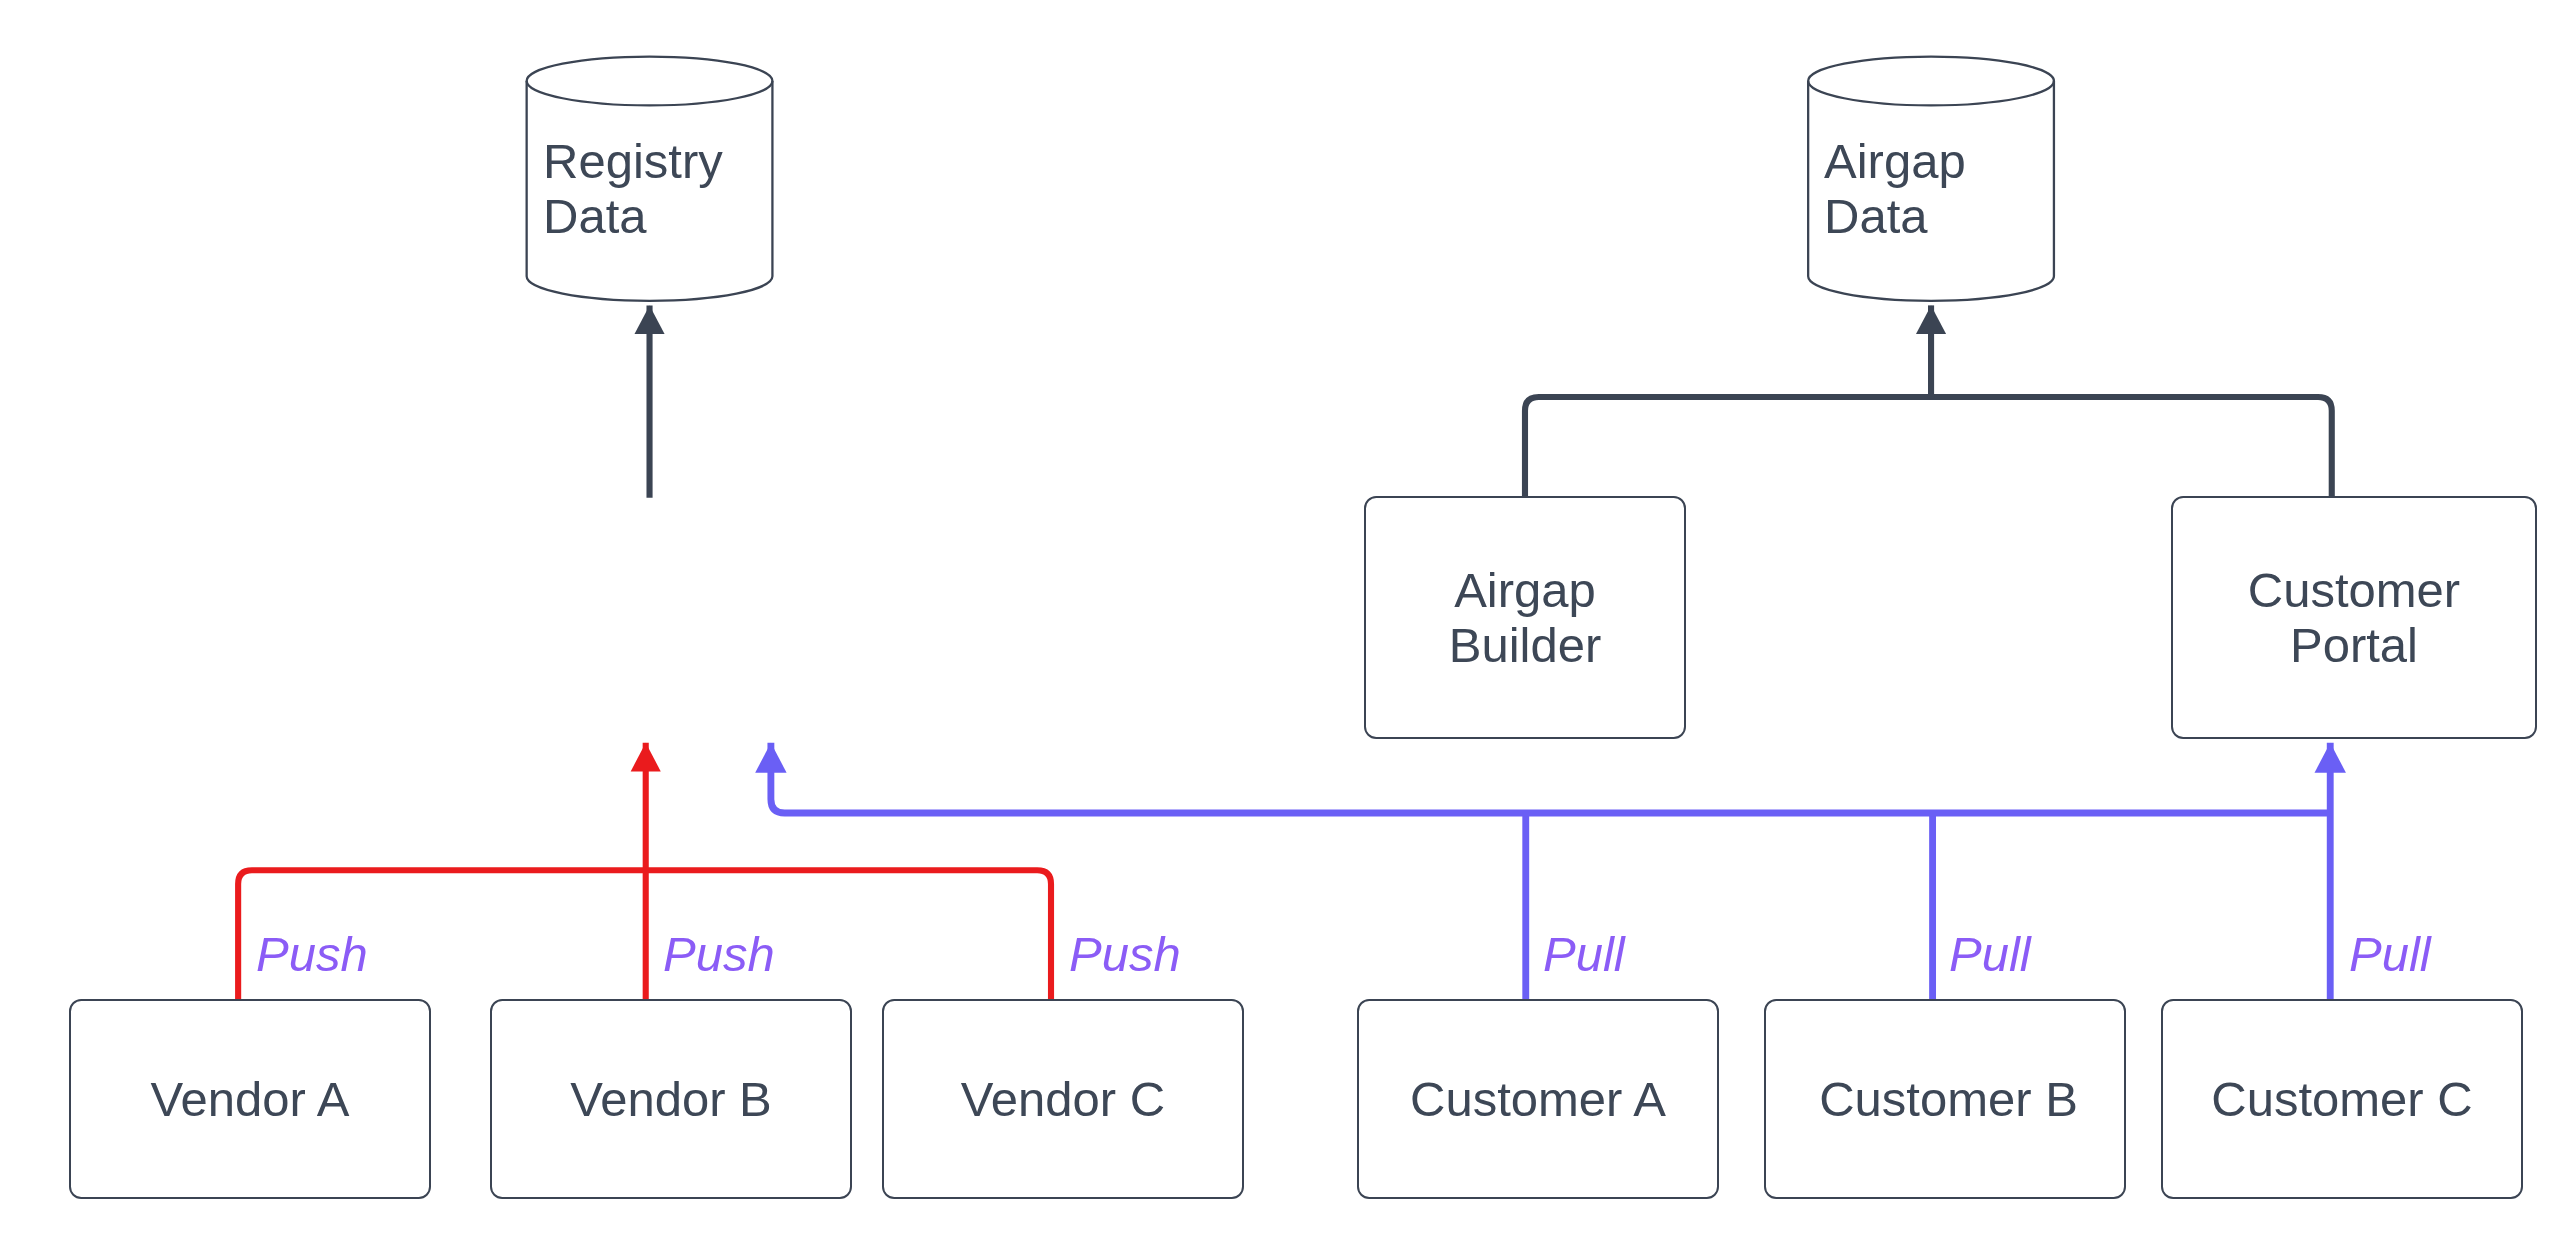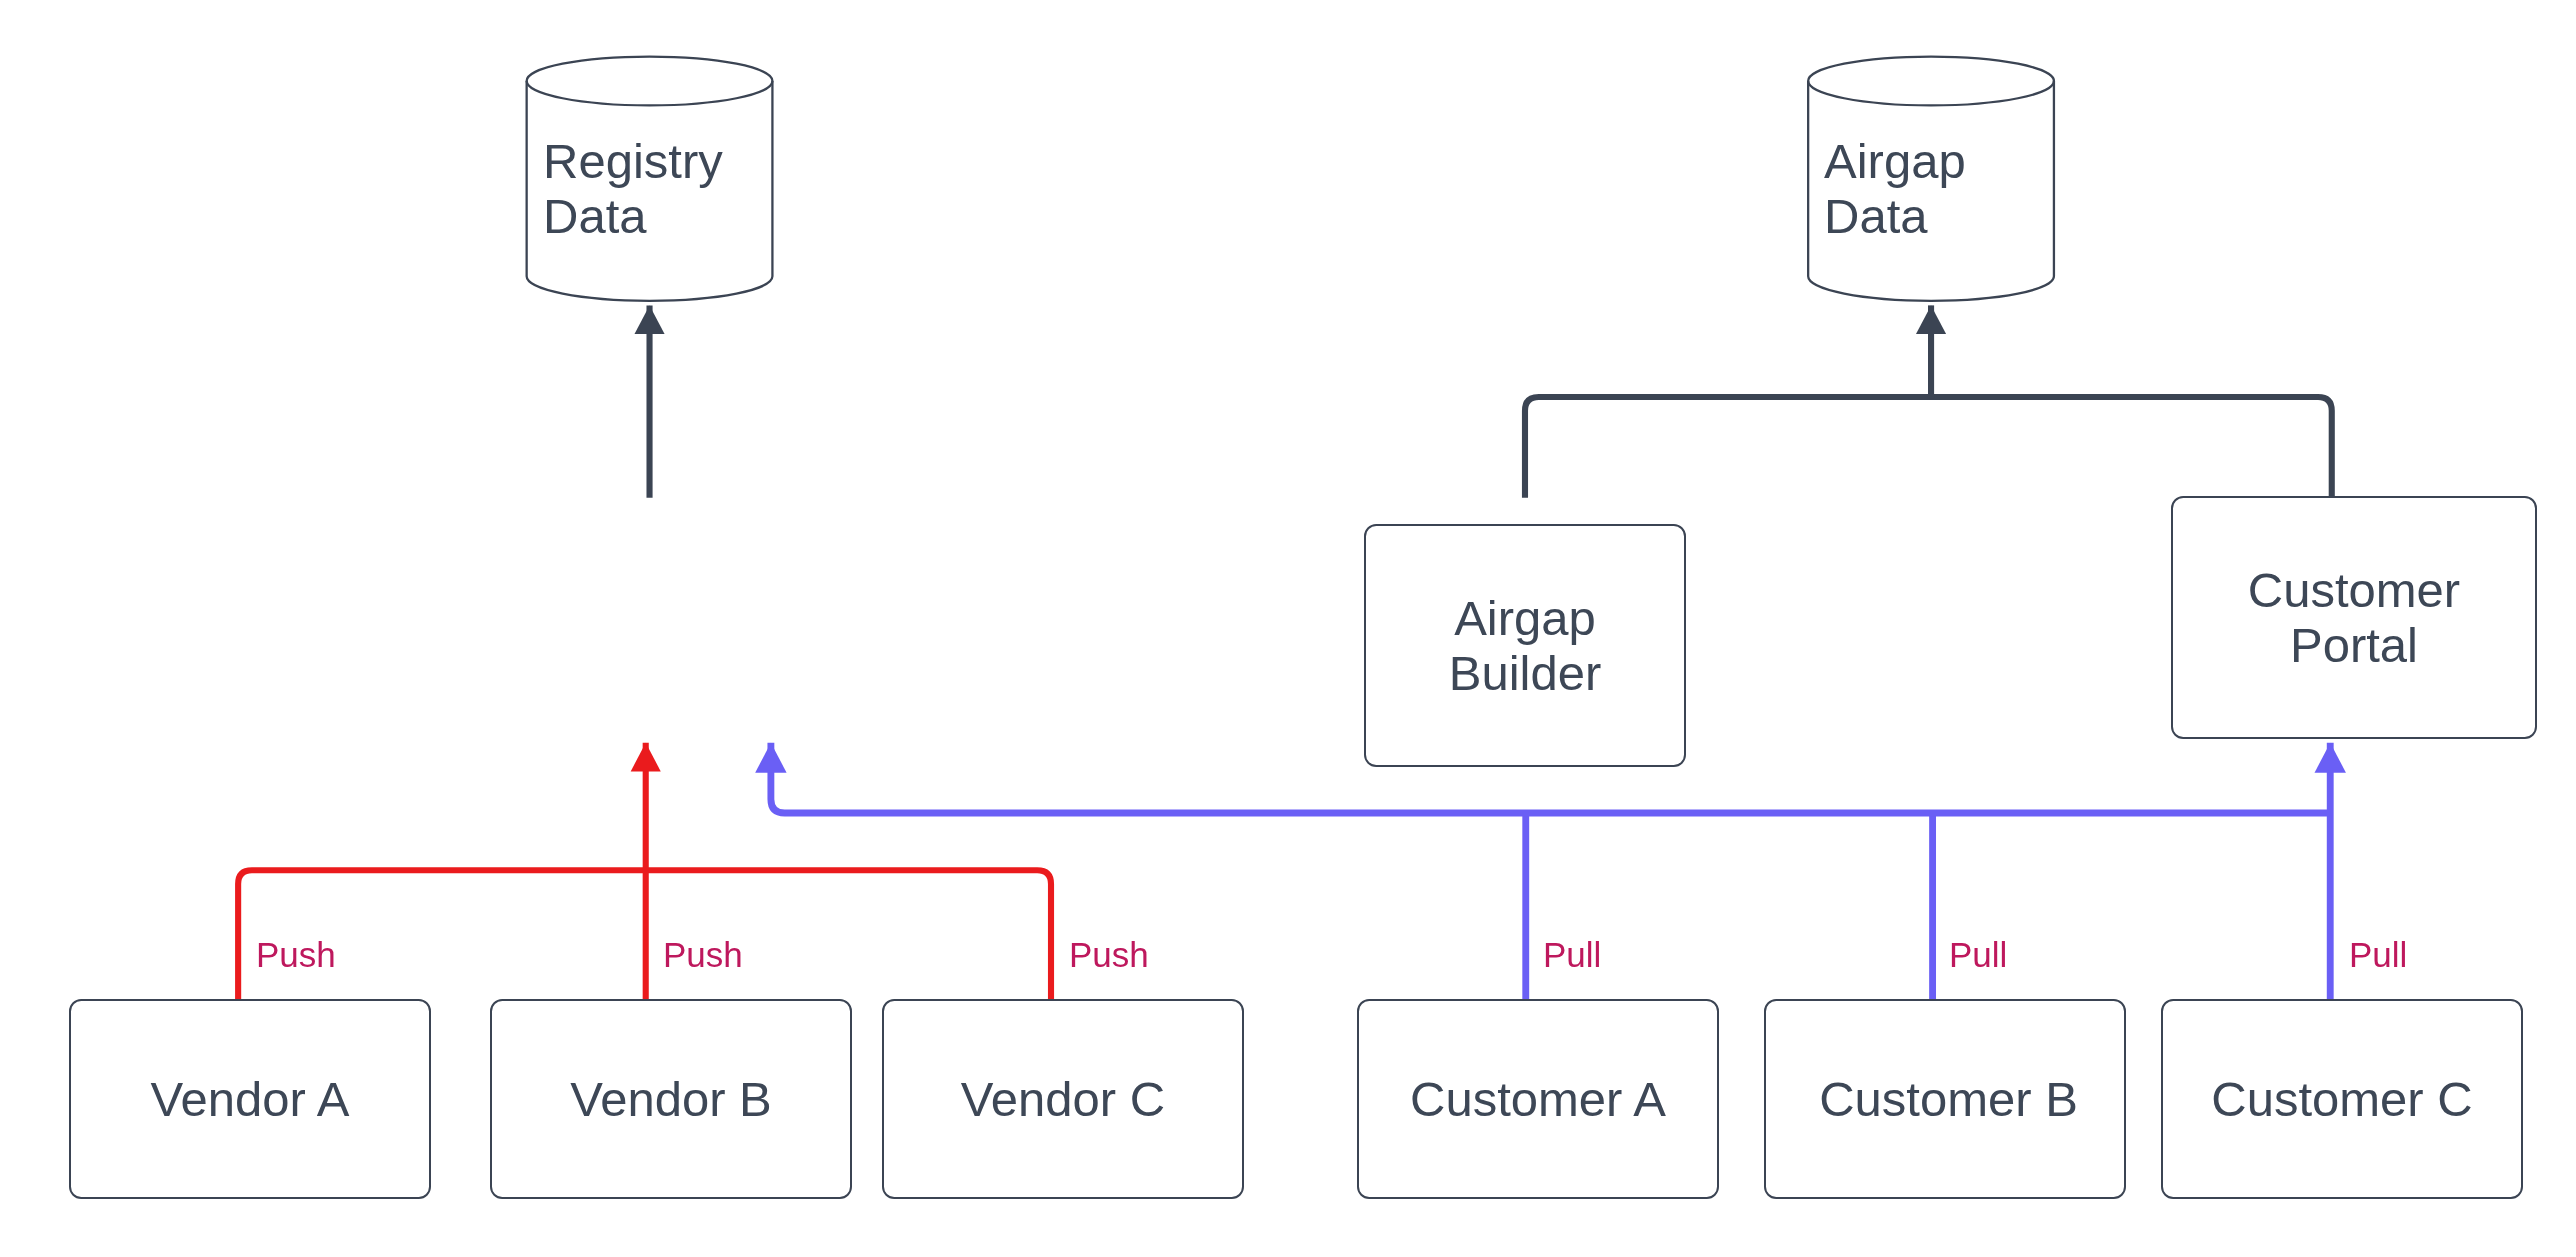--- a/index.html
+++ b/index.html
@@ -39,26 +39,27 @@
     display:flex;align-items:center;justify-content:center;
     text-align:left;
     font-size:49px;line-height:1.12;
     color:#3d4756;
     width:246px;height:191px;top:93px;
   }
   .cyl-label .node-label{max-width:214px;}
   .edge-label{
     position:absolute;
     top:930px;
-    font-size:35px;line-height:49px;
-    color:#be185d;
+    font-size:49px;line-height:49px;
+    color:#8b5cf6;
     white-space:nowrap;
+    font-style:italic;
   }
   #node-vendor-registry{left:488px;}
-  #node-airgap-builder{left:1364px;width:322px;margin-top:28px;}
+  #node-airgap-builder{left:1364px;width:322px;}
   #node-customer-portal{left:2171px;width:366px;}
   #node-vendor-a{left:57px;}
   #node-vendor-b{left:478px;text-align:center;}
   #node-vendor-c{left:870px;}
   #node-customer-a{left:1345px;text-align:right;}
   #node-customer-b{left:1752px;padding-left:7px;}
   #node-customer-c{left:2149px;}
   #label-registry-data{left:527px;}
   #label-airgap-data{left:1808px;}
   #edge-label-push-a{left:256px;}

